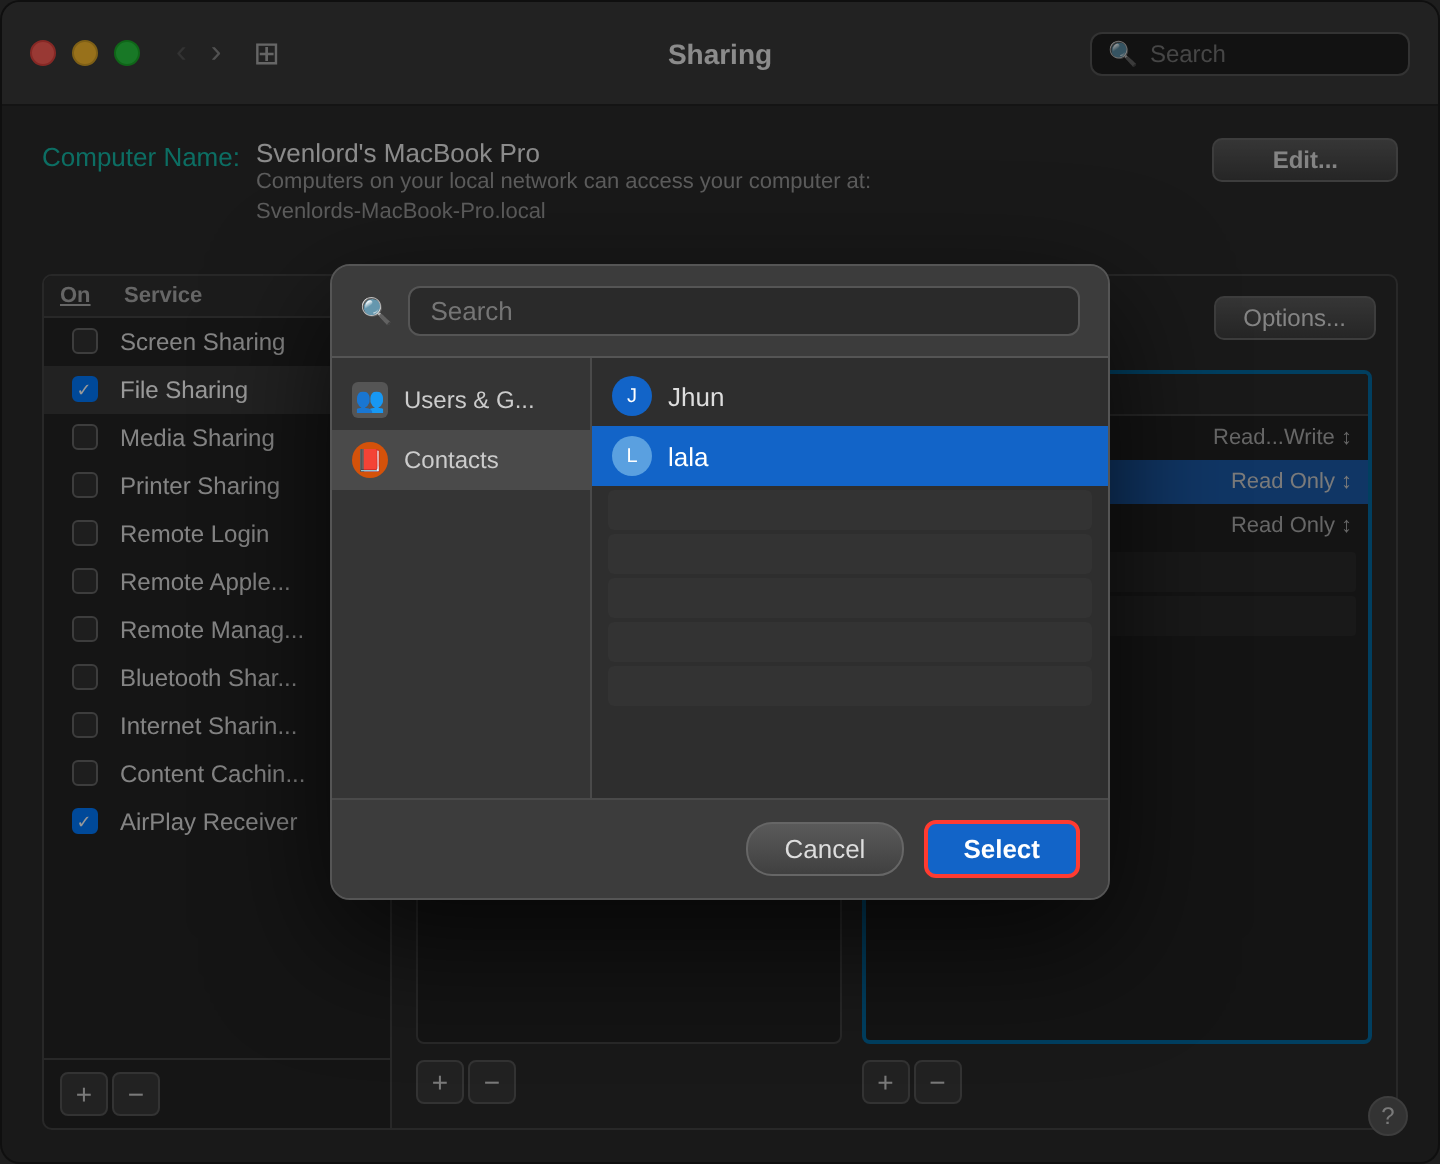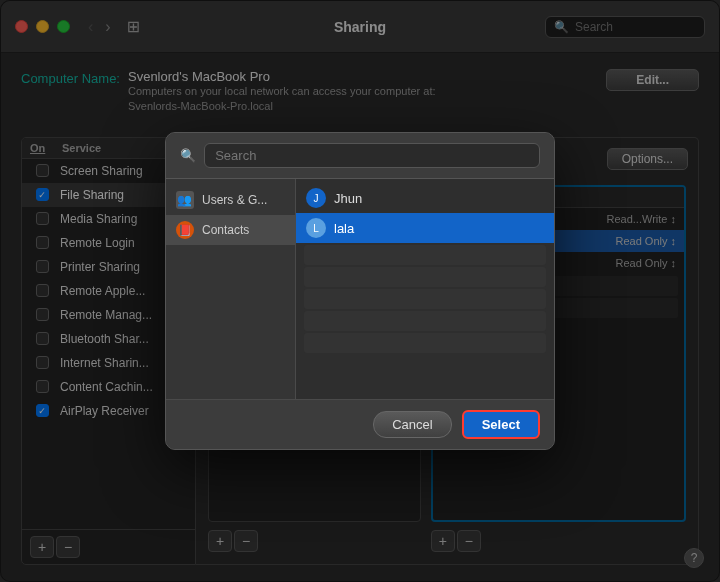--- a/index.html
+++ b/index.html
@@ -575,27 +575,27 @@
           <div class="service-item">
             <div class="checkbox-area">
                 <div class="check-box"></div>
               </div>
             <span class="service-name">Media Sharing</span>
           </div>
           <div class="service-item">
             <div class="checkbox-area">
                 <div class="check-box"></div>
               </div>
+            <span class="service-name">Printer Sharing</span>
+          </div>
+          <div class="service-item">
+            <div class="checkbox-area">
+                <div class="check-box"></div>
+              </div>
             <span class="service-name">Remote Login</span>
-          </div>
-          <div class="service-item">
-            <div class="checkbox-area">
-                <div class="check-box"></div>
-              </div>
-            <span class="service-name">Printer Sharing</span>
           </div>
           <div class="service-item">
             <div class="checkbox-area">
                 <div class="check-box"></div>
               </div>
             <span class="service-name">Remote Apple...</span>
           </div>
           <div class="service-item">
             <div class="checkbox-area">
                 <div class="check-box"></div>

